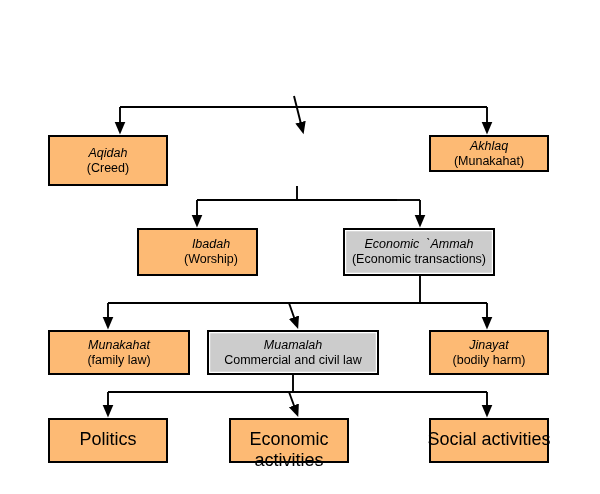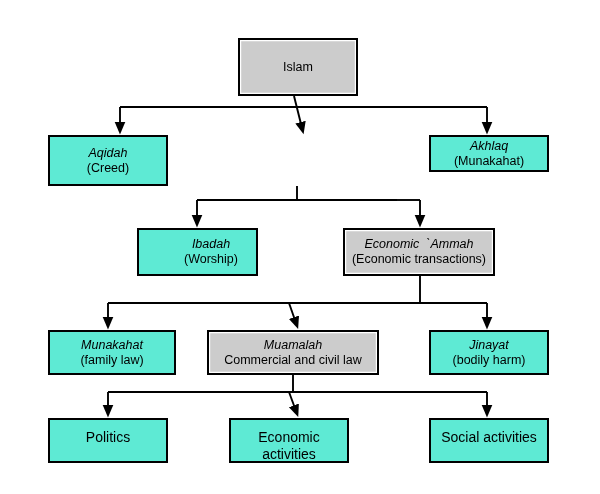--- a/index.html
+++ b/index.html
@@ -26,21 +26,21 @@
     left: 0;
     top: 0;
     width: 600px;
     height: 494px;
     pointer-events: none;
   }
   .node {
     position: absolute;
     box-sizing: border-box;
     border: 2.2px solid #000000;
-    background: #5eead4;
+    background: #fdba74;
     display: flex;
     flex-direction: column;
     align-items: center;
     justify-content: center;
     text-align: center;
     line-height: 1.18;
     font-size: 12.5px;
     padding: 2px 3px;
   }
   .node.shaded {
@@ -54,21 +54,21 @@
   }
   .node .gloss {
     font-style: normal;
     white-space: pre;
   }
   .node.single {
     justify-content: flex-start;
     padding-top: 9px;
   }
   .node.single .gloss {
-    font-size: 14px;
+    font-size: 18px;
   }
 </style>
 </head>
 <body>
 
 <div id="diagram">
 
   <svg id="connectors" viewBox="0 0 600 494" xmlns="http://www.w3.org/2000/svg">
     <defs>
       <marker id="arrowhead" markerWidth="7" markerHeight="7" refX="3.2" refY="3.2" orient="auto" markerUnits="strokeWidth">
@@ -116,23 +116,20 @@
       <path d="M108,392 L108,411" stroke="#000000" stroke-width="1.9" fill="none" marker-end="url(#arrowhead)"></path>
     </g>
     <g>
       <path d="M289,392 L296,411" stroke="#000000" stroke-width="1.9" fill="none" marker-end="url(#arrowhead)"></path>
     </g>
     <g>
       <path d="M487,392 L487,411" stroke="#000000" stroke-width="1.9" fill="none" marker-end="url(#arrowhead)"></path>
     </g>
   </svg>
 
-  <div class="node shaded" style="left:238px; top:38px; width:120px; height:58px;">
-    <span class="term" style="font-style:normal;">Islam</span>
-  </div>
 
   <div class="node" style="left:48px; top:135px; width:120px; height:51px;">
     <span class="term">Aqidah</span>
     <span class="gloss">(Creed)</span>
   </div>
 
 
   <div class="node" style="left:429px; top:135px; width:120px; height:37px;">
     <span class="term">Akhlaq</span>
     <span class="gloss">(Munakahat)</span>
@@ -141,21 +138,21 @@
   <div class="node" style="left:137px; top:228px; width:121px; height:48px;padding-left:30px;">
     <span class="term">Ibadah</span>
     <span class="gloss">(Worship)</span>
   </div>
 
   <div class="node shaded" style="left:343px; top:228px; width:152px; height:48px;">
     <span class="term">Economic  `Ammah</span>
     <span class="gloss">(Economic transactions)</span>
   </div>
 
-  <div class="node" style="left:48px; top:330px; width:128px; height:45px;">
+  <div class="node" style="left:48px; top:330px; width:142px; height:45px;">
     <span class="term">Munakahat</span>
     <span class="gloss">(family law)</span>
   </div>
 
   <div class="node" style="left:429px; top:330px; width:120px; height:45px;">
     <span class="term">Jinayat</span>
     <span class="gloss">(bodily harm)</span>
   </div>
 
   <div class="node shaded" style="left:207px; top:330px; width:172px; height:45px;">

